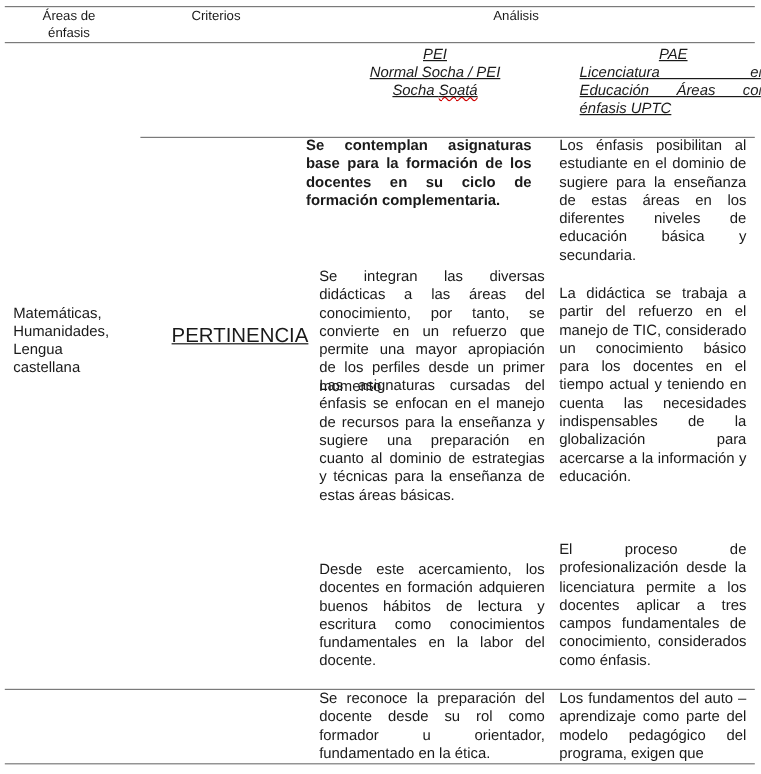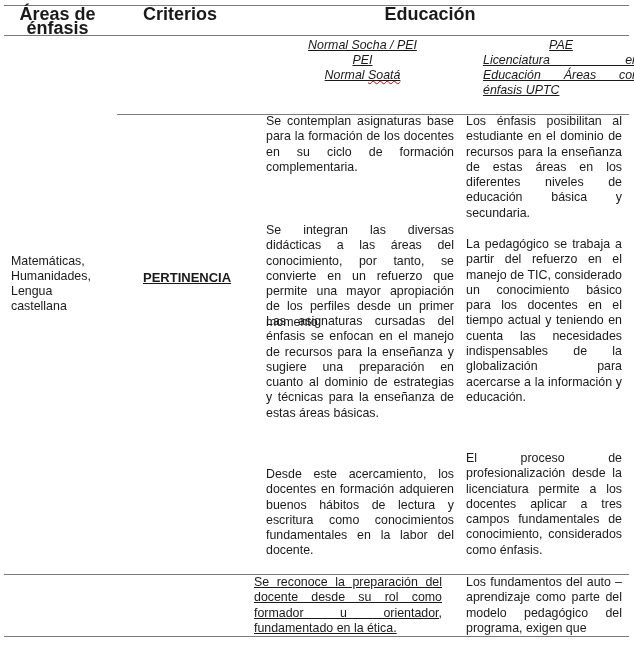--- a/index.html
+++ b/index.html
@@ -16,91 +16,91 @@
       font-size: 12.4px;
       color: #1a1a1a;
     }
     .hline {
       position: absolute;
       height: 0;
       border-top: 1.5px solid #7a7a7a;
     }
     .abs { position: absolute; }
     .hdr {
-      font-weight: bold;
-      font-size: 18px;
+      font-weight: normal;
+      font-size: 11px;
       text-align: center;
       line-height: 14px;
     }
     .subhdr {
       font-style: italic;
       text-decoration: underline;
       line-height: 15px;
     }
     .just {
       text-align: justify;
       line-height: 15.3px;
     }
     .spell {
       text-decoration: underline wavy #d00000;
       text-decoration-thickness: 1px;
     }
     .area {
       line-height: 15px;
     }
     .criterio {
-      font-weight: bold;
+      font-weight: normal;
       text-decoration: underline;
-      font-size: 13px;
+      font-size: 17px;
     }
   </style>
 </head>
 <body>
 
 <div class="hline" style="left:4px; width:625px; top:5px;"></div>
 <div class="hline" style="left:4px; width:625px; top:35px;"></div>
 <div class="hline" style="left:117px; width:512px; top:114px;"></div>
 <div class="hline" style="left:4px; width:625px; top:574px;"></div>
 <div class="hline" style="left:4px; width:625px; top:636px;"></div>
 
 <div class="abs hdr" style="left:10px; width:95px; top:7px;">
   <div>Áreas de</div>
   <div>énfasis</div>
 </div>
 <div class="abs hdr" style="left:130px; width:100px; top:7px;">Criterios</div>
-<div class="abs hdr" style="left:380px; width:100px; top:7px;">Educación</div>
+<div class="abs hdr" style="left:380px; width:100px; top:7px;">Análisis</div>
 
 <div class="abs" style="left:270px; width:185px; top:38px; text-align:center;">
+  <div class="subhdr">PEI</div>
   <div class="subhdr">Normal Socha / PEI</div>
-  <div class="subhdr">PEI</div>
   <div>
-    <span class="subhdr">Normal </span><span class="subhdr"><span class="spell">Soatá</span></span>
+    <span class="subhdr">Socha </span><span class="subhdr"><span class="spell">Soatá</span></span>
   </div>
 </div>
 
 <div class="abs" style="left:465px; width:156px; top:38px;margin-left:18px;">
   <div class="subhdr" style="text-align:center;">PAE</div>
   <div class="subhdr" style="display:flex; justify-content:space-between;align-items:flex-end;">
     <span style="width:100%; text-align:justify; text-align-last:justify;">Licenciatura en</span>
   </div>
   <div class="subhdr" style="text-align:justify; text-align-last:justify;">Educación Áreas con</div>
   <div class="subhdr">énfasis UPTC</div>
 </div>
 
 <div class="abs area" style="left:11px; width:100px; top:254px;">
   <div>Matemáticas,</div>
   <div>Humanidades,</div>
   <div>Lengua</div>
   <div>castellana</div>
 </div>
 <div class="abs criterio" style="left:143px; top:270px;">PERTINENCIA</div>
 
-<div class="abs just" style="left:266px; width:188px; top:114px;">Se contemplan asignaturas base para la formación de los docentes en su ciclo de formación complementaria.</div>
+<div class="abs just" style="left:255px; width:188px; top:114px;font-weight:bold;">Se contemplan asignaturas base para la formación de los docentes en su ciclo de formación complementaria.</div>
 <div class="abs just" style="left:266px; width:188px; top:191px;margin-top:32px;">Se integran las diversas didácticas a las áreas del conocimiento, por tanto, se convierte en un refuerzo que permite una mayor apropiación de los perfiles desde un primer momento.</div>
 <div class="abs just" style="left:266px; width:188px; top:314px;">Las asignaturas cursadas del énfasis se enfocan en el manejo de recursos para la enseñanza y sugiere una preparación en cuanto al dominio de estrategias y técnicas para la enseñanza de estas áreas básicas.</div>
 <div class="abs just" style="left:266px; width:188px; top:467px;">Desde este acercamiento, los docentes en formación adquieren buenos hábitos de lectura y escritura como conocimientos fundamentales en la labor del docente.</div>
 
-<div class="abs just" style="left:466px; width:156px; top:114px;">Los énfasis posibilitan al estudiante en el dominio de recursos para la enseñanza de estas áreas en los diferentes niveles de educación básica y secundaria.</div>
-<div class="abs just" style="left:466px; width:156px; top:237px;">La pedagógico se trabaja a partir del refuerzo en el manejo de TIC, considerado un conocimiento básico para los docentes en el tiempo actual y teniendo en cuenta las necesidades indispensables de la globalización para acercarse a la información y educación.</div>
+<div class="abs just" style="left:466px; width:156px; top:114px;">Los énfasis posibilitan al estudiante en el dominio de sugiere para la enseñanza de estas áreas en los diferentes niveles de educación básica y secundaria.</div>
+<div class="abs just" style="left:466px; width:156px; top:237px;">La didáctica se trabaja a partir del refuerzo en el manejo de TIC, considerado un conocimiento básico para los docentes en el tiempo actual y teniendo en cuenta las necesidades indispensables de la globalización para acercarse a la información y educación.</div>
 <div class="abs just" style="left:466px; width:156px; top:451px;">El proceso de profesionalización desde la licenciatura permite a los docentes aplicar a tres campos fundamentales de conocimiento, considerados como énfasis.</div>
 
-<div class="abs just" style="left:254px; width:188px; top:575px;text-decoration:underline;">Se reconoce la preparación del docente desde su rol como formador u orientador, fundamentado en la ética.</div>
+<div class="abs just" style="left:266px; width:188px; top:575px;">Se reconoce la preparación del docente desde su rol como formador u orientador, fundamentado en la ética.</div>
 <div class="abs just" style="left:466px; width:156px; top:575px;">Los fundamentos del auto – aprendizaje como parte del modelo pedagógico del programa, exigen que</div>
 
 </body></html>

